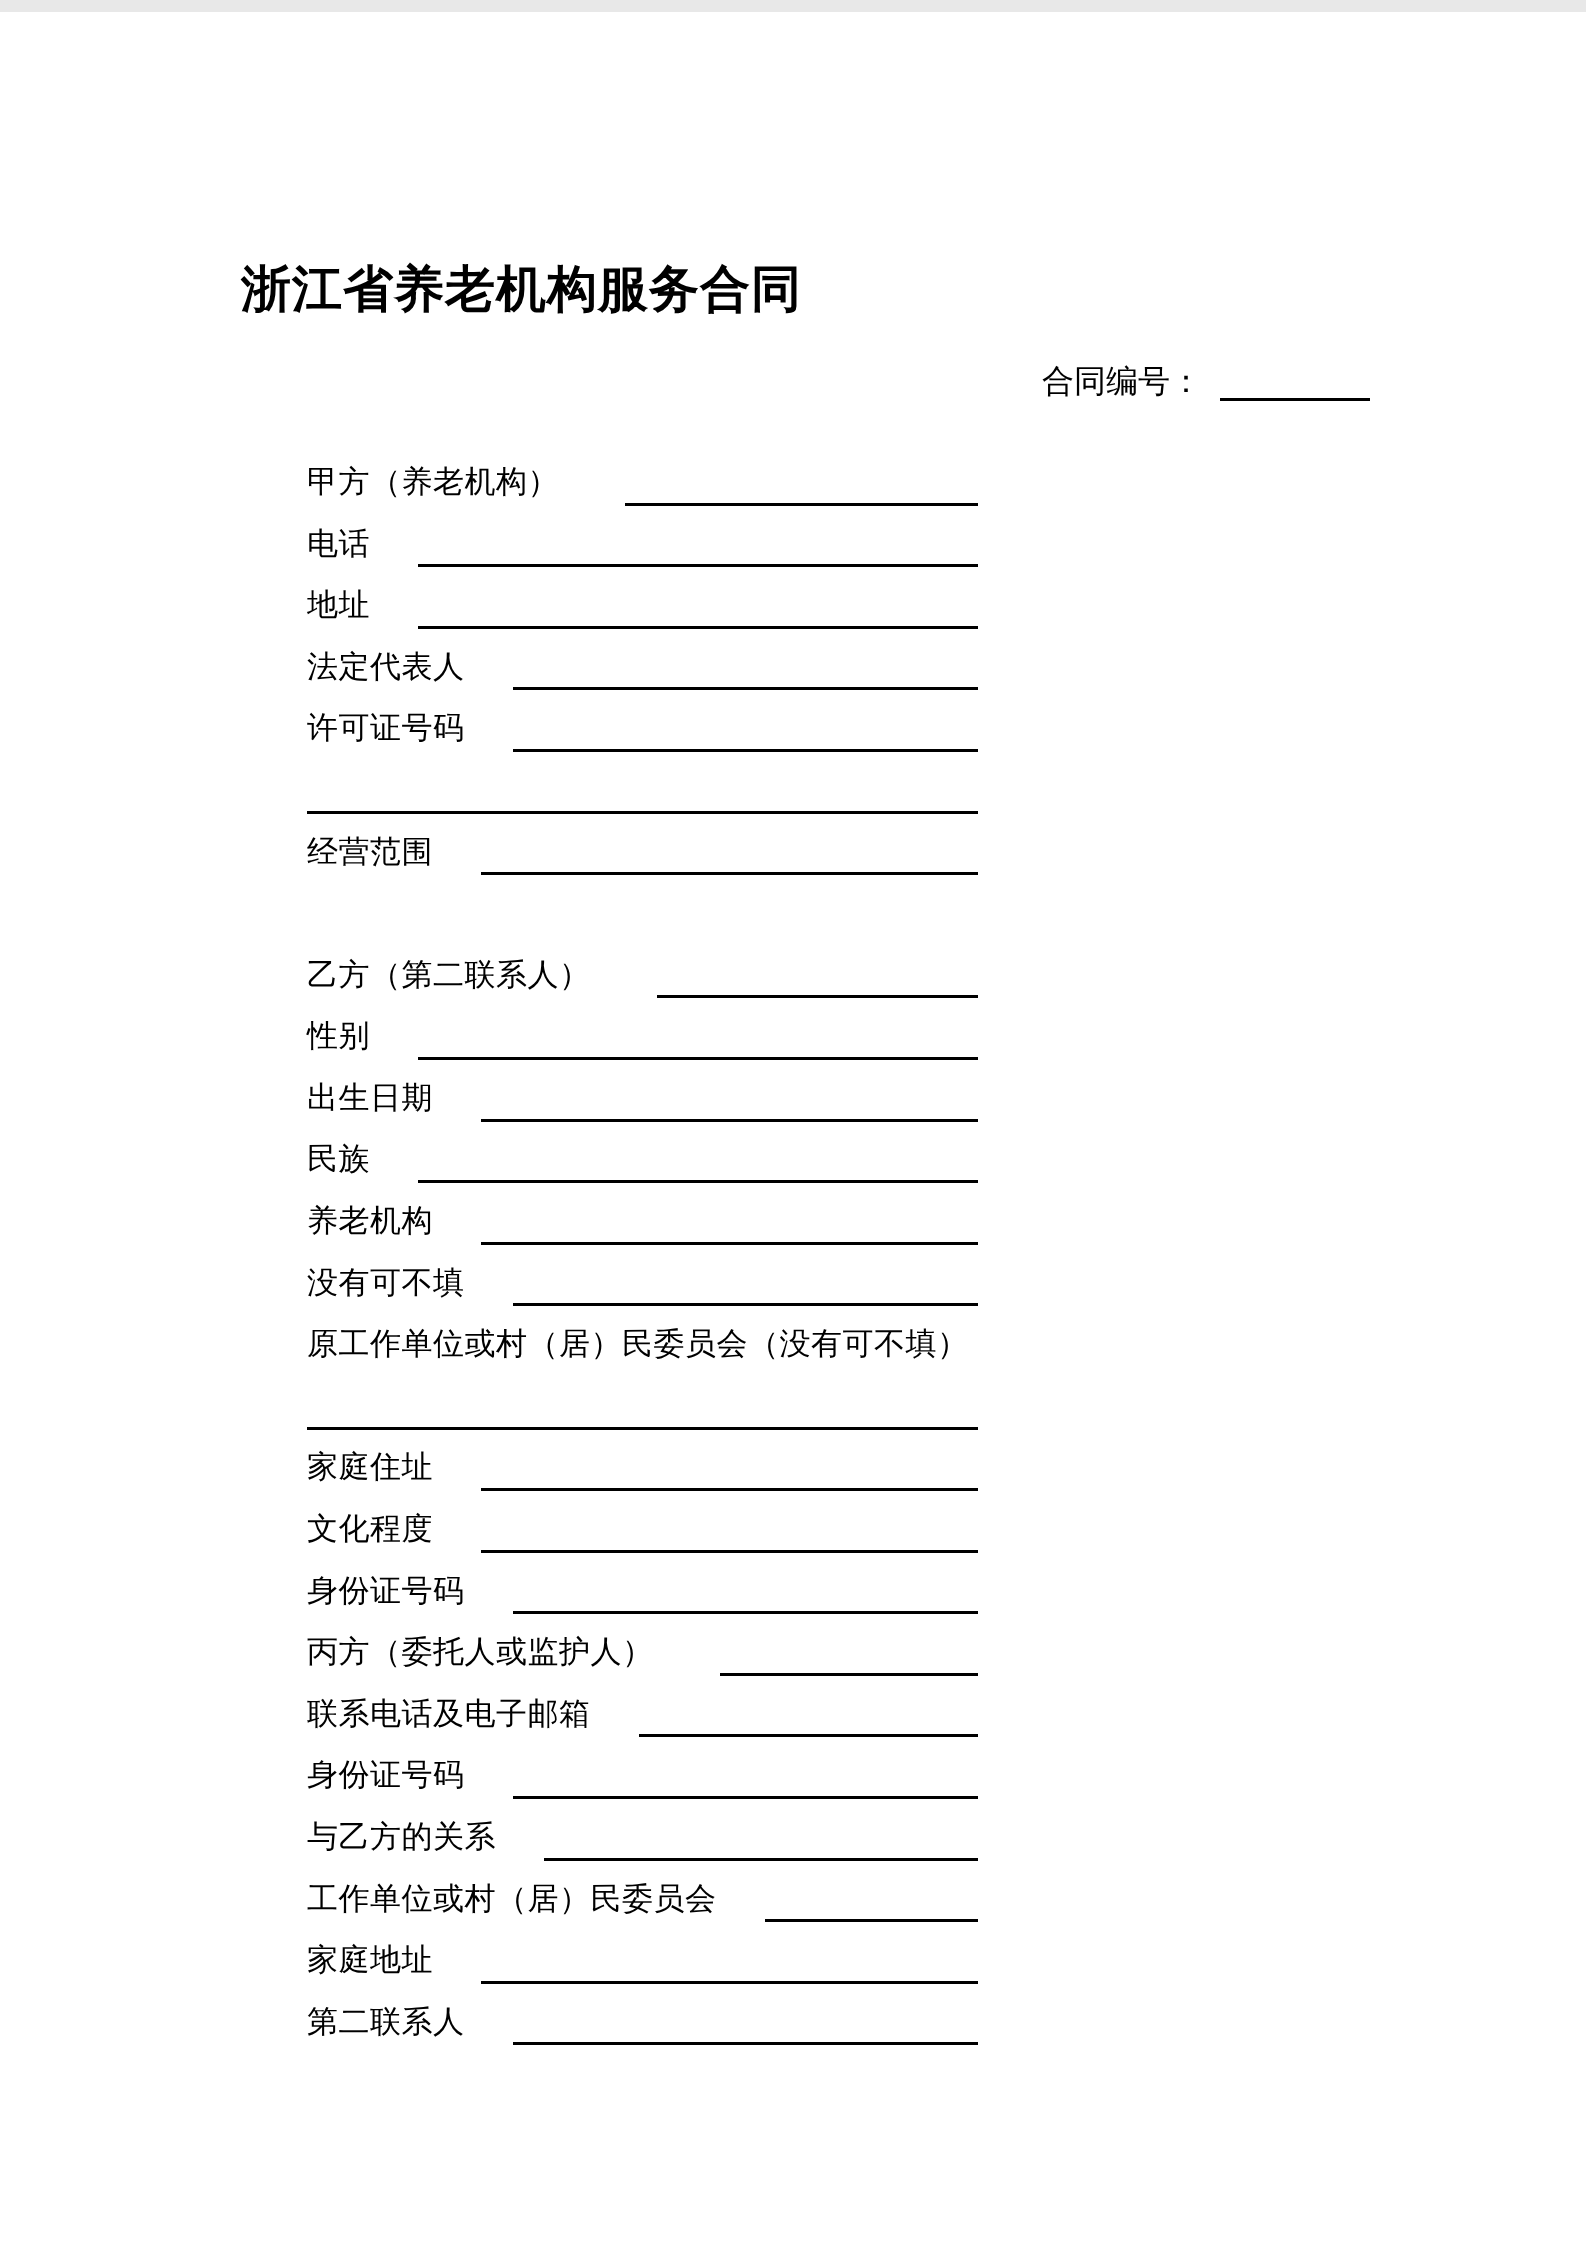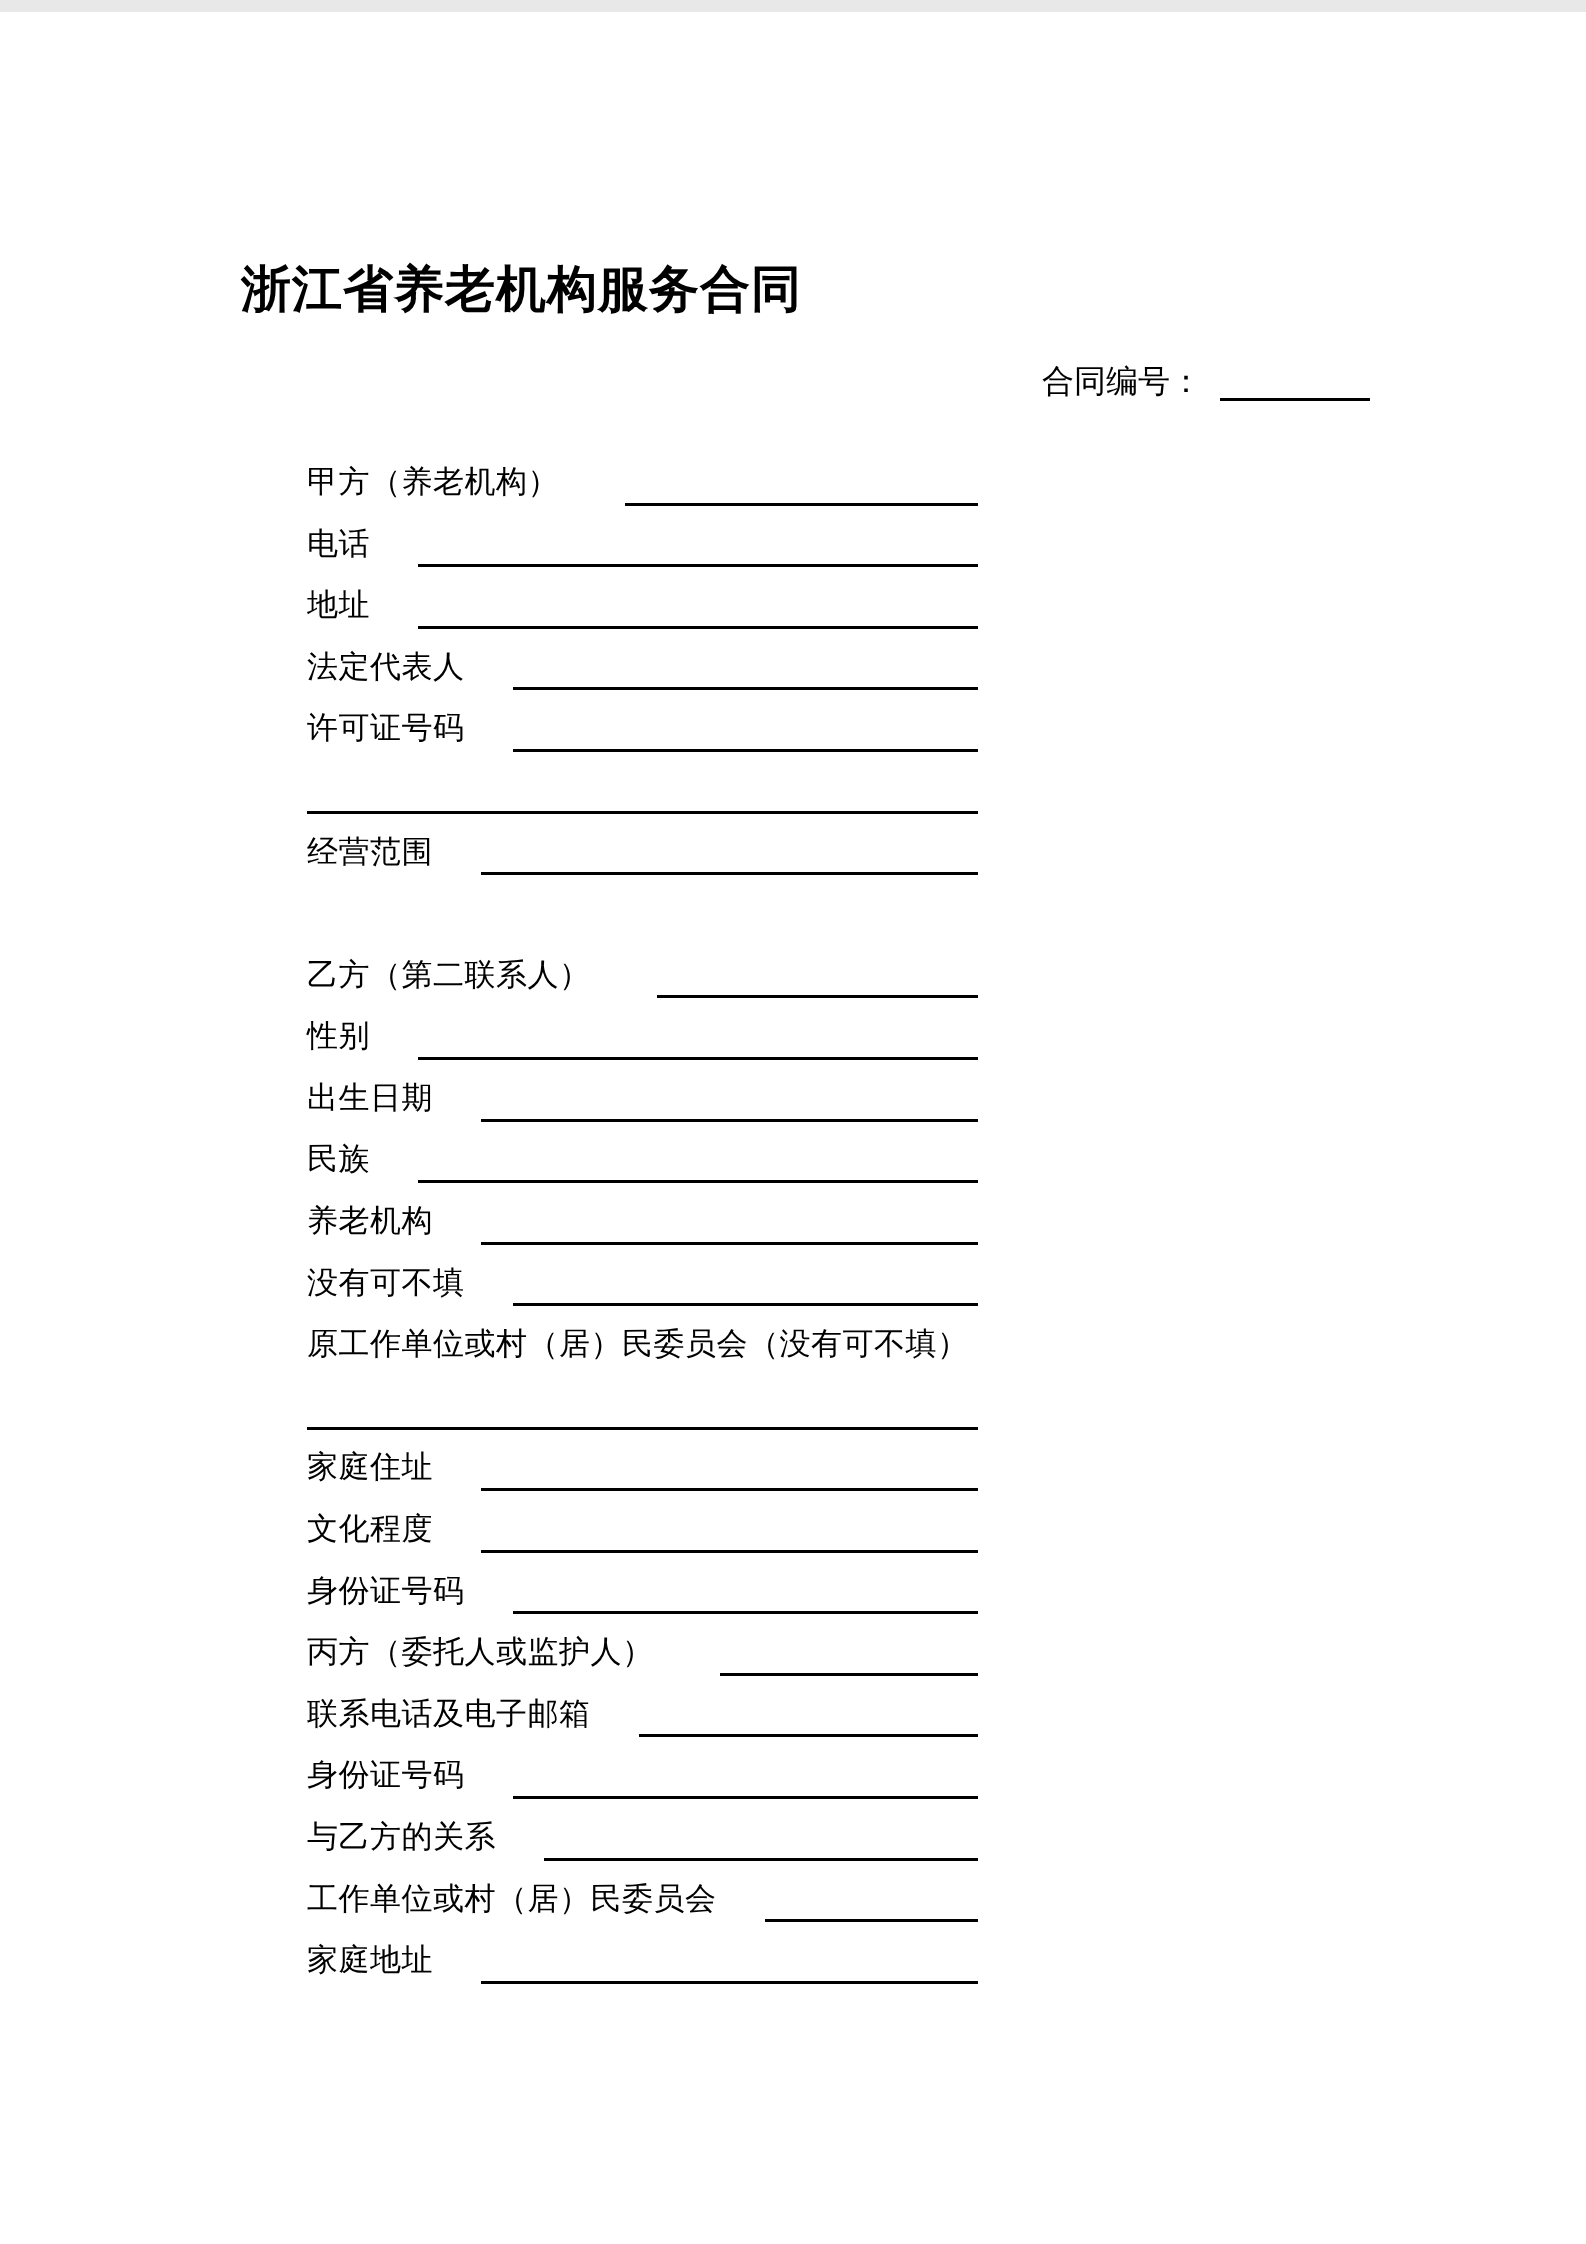--- a/index.html
+++ b/index.html
@@ -162,15 +162,19 @@
         <span class="fill"></span>
       </div>
       <div class="row">
         <span class="lbl">工作单位或村（居）民委员会</span>
         <span class="fill"></span>
       </div>
       <div class="row">
         <span class="lbl">家庭地址</span>
         <span class="fill"></span>
       </div>
+      <div class="row">
+        <span class="lbl">第二联系人</span>
+        <span class="fill"></span>
+      </div>
     </div>
 
 </div>
 
 </body></html>

